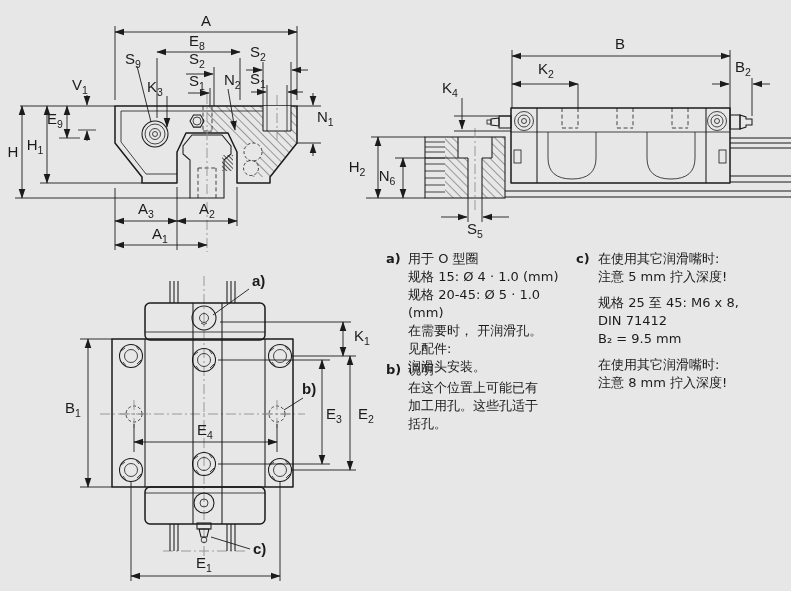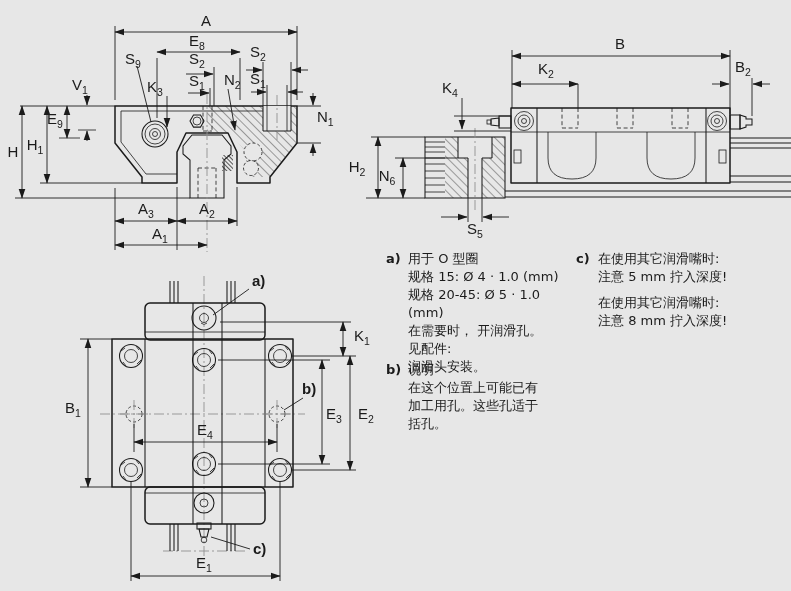--- a/index.html
+++ b/index.html
@@ -291,18 +291,21 @@
 加工用孔。这些孔适于
 括孔。</p>
   </div>
 </div>
 
 <div class="note" style="left:576px;top:250px;width:212px">
   <div class="marker">c)</div>
   <div class="body">
     <p>在使用其它润滑嘴时:
 注意 5 mm 拧入深度!</p>
+    <p>规格 25 至 45: M6 x 8,
+DIN 71412
+B₂ = 9.5 mm</p>
     <p>在使用其它润滑嘴时:
 注意 8 mm 拧入深度!</p>
   </div>
 </div>
 
 </div>
 
 </body></html>

